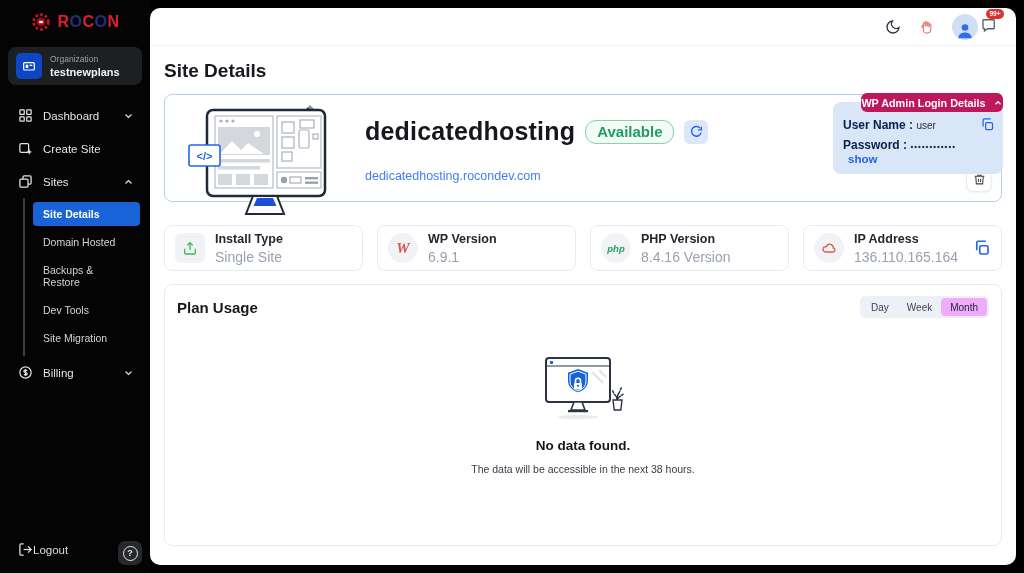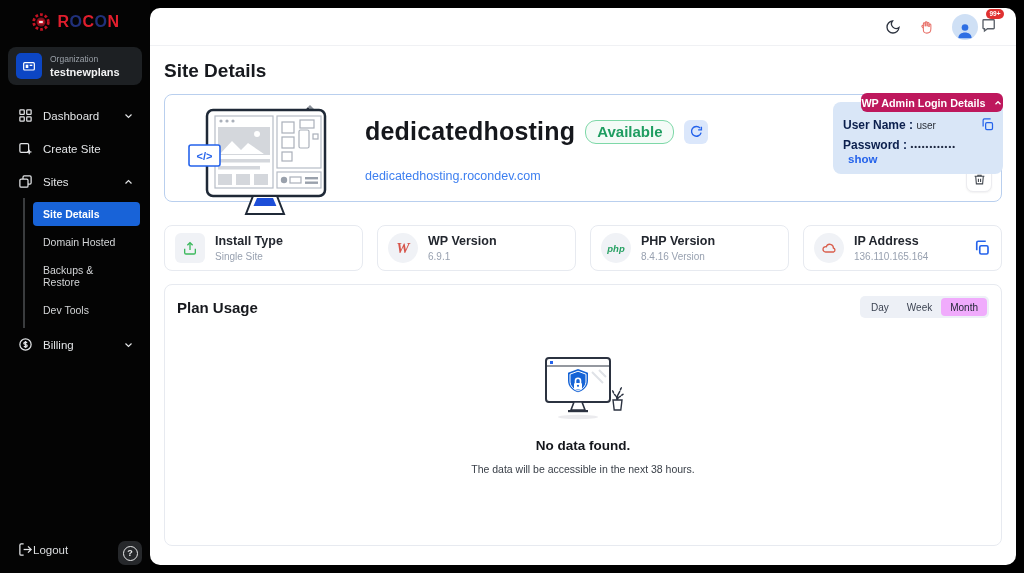--- a/index.html
+++ b/index.html
@@ -59,21 +59,21 @@
   .wp-show { color:#2563eb; font-weight:700; font-size:11.5px; margin-left:5px; cursor:pointer; }
   .wp-copy { position:absolute; right:8px; top:15px; cursor:pointer; }
   .trash-btn { position:absolute; right:9px; bottom:9px; width:26px; height:26px; background:#fff; border:1px solid #ececf0; border-radius:7px; box-shadow:0 1px 2px rgba(0,0,0,.06); display:flex; align-items:center; justify-content:center; cursor:pointer; }
 
   
   .info-row { display:flex; gap:14px; margin-top:23px; }
   .info-card { flex:1; border:1px solid #e7eaf0; border-radius:8px; height:46px; display:flex; align-items:center; gap:10px; padding:0 10px; position:relative; background:#fff; }
   .info-icon { width:30px; height:30px; background:#f0f2f6; display:flex; align-items:center; justify-content:center; flex:0 0 30px; }
   .sq { border-radius:6px; } .ci { border-radius:50%; }
   .info-title { font-size:12.5px; font-weight:800; color:#23272f; }
-  .info-sub { font-size:10px; color:#98a1b0; margin-top:3px; }
+  .info-sub { font-size:14px; color:#98a1b0; margin-top:3px; }
   .wp-w { font-family:"Liberation Serif", serif; font-weight:700; font-style:italic; color:#d6544a; font-size:15px; }
   .php-t { font-style:italic; font-weight:700; color:#27a163; font-size:9.5px; }
   .ip-copy { position:absolute; right:10px; top:13px; cursor:pointer; }
 
   
   .plan-card { margin-top:13px; border:1px solid #e7eaf0; border-radius:8px; height:262px; padding:11px 12px; position:relative; background:#fff; }
   .plan-head { display:flex; align-items:center; justify-content:space-between; }
   .plan-title { font-size:15px; font-weight:800; color:#17191e; }
   .seg { background:#edf0f6; border-radius:5px; padding:2px; display:flex; }
   .seg-btn { font-size:10px; color:#3c4352; padding:3.5px 9px; border:none; background:transparent; border-radius:4px; cursor:pointer; font-family:inherit;text-align:right; }
@@ -142,20 +142,21 @@
         <svg width="12" height="12" viewBox="0 0 24 24" fill="none" stroke="#e2e4e6" stroke-width="2.4">
             <polyline points="6 15 12 9 18 15"></polyline>
           </svg>
       </div>
 
       <div class="submenu">
         <div class="sub-item active">Site Details</div>
         <div class="sub-item">Domain Hosted</div>
         <div class="sub-item">Backups &amp; Restore</div>
         <div class="sub-item">Dev Tools</div>
+        <div class="sub-item">Site Migration</div>
       </div>
 
       <div class="nav-item">
         <svg width="15" height="15" viewBox="0 0 24 24" fill="none" stroke="#e2e4e6" stroke-width="2">
             <circle cx="12" cy="12" r="9"></circle>
             <path d="M14.5 9.3c-.5-.8-1.4-1.3-2.5-1.3-1.5 0-2.7.9-2.7 2s1.2 1.8 2.7 2 2.7.9 2.7 2-1.2 2-2.7 2c-1.1 0-2-.5-2.5-1.3M12 6.5v11"></path>
           </svg>
         <span class="lbl">Billing</span>
         <svg width="12" height="12" viewBox="0 0 24 24" fill="none" stroke="#e2e4e6" stroke-width="2.4">
             <polyline points="6 9 12 15 18 9"></polyline>

